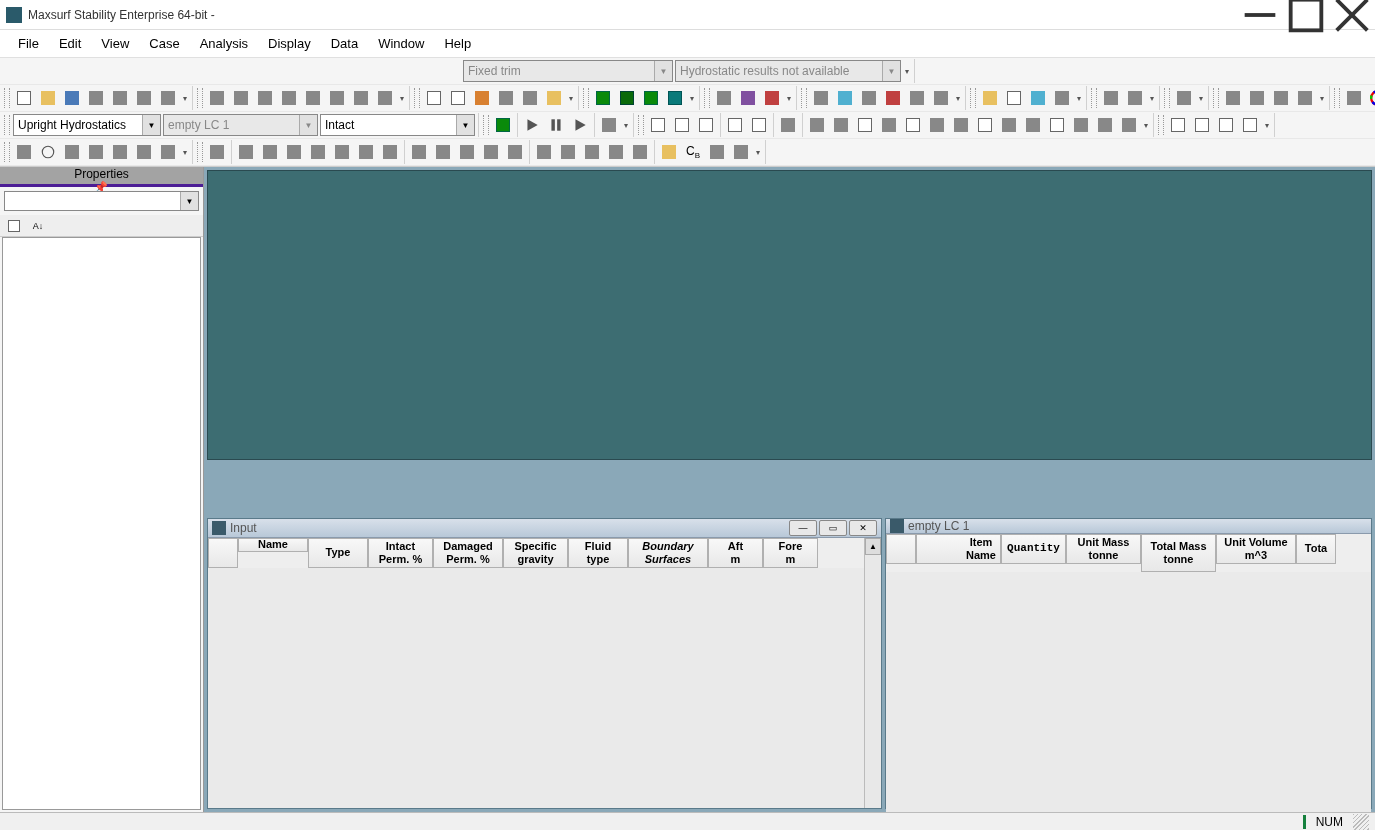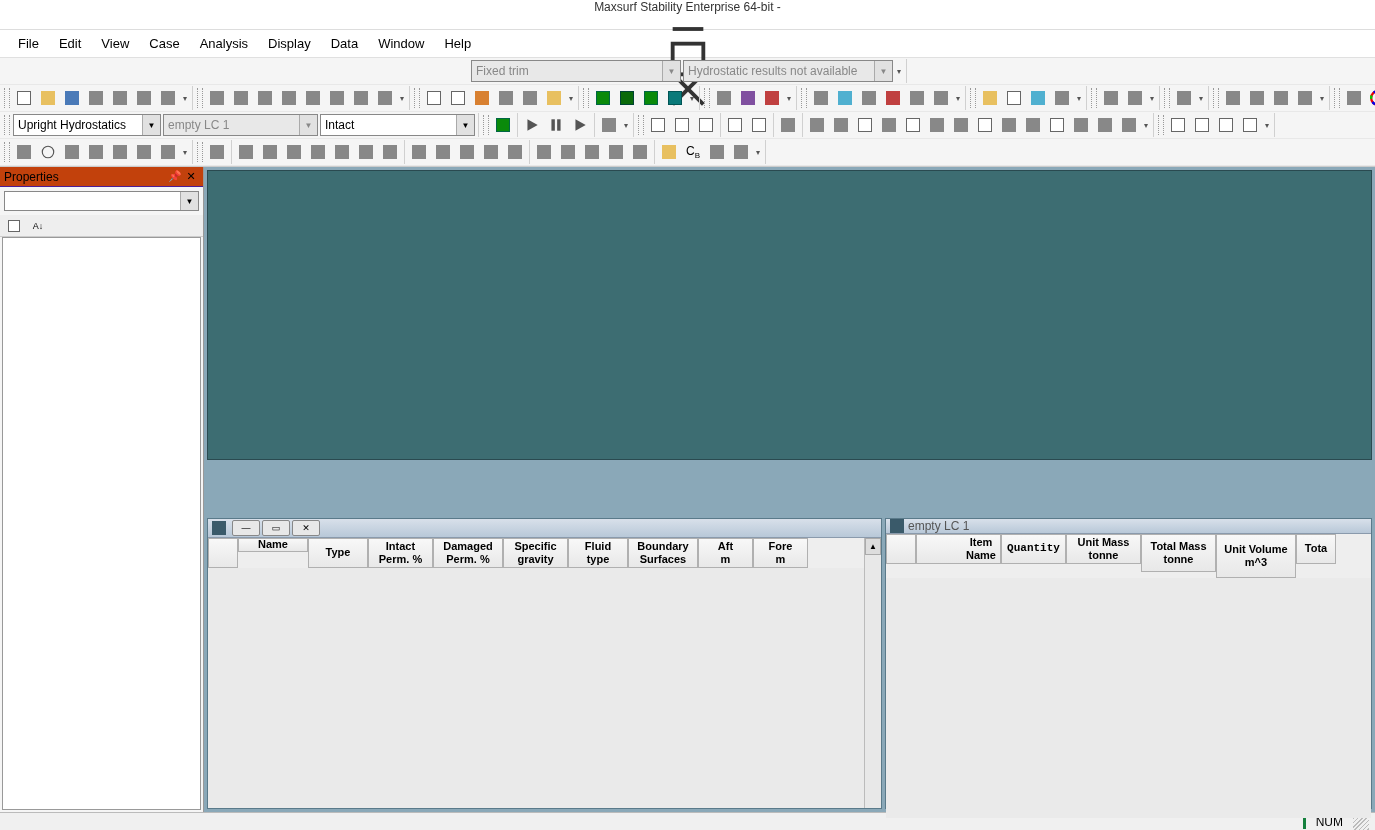--- a/index.html
+++ b/index.html
@@ -1,19 +1,19 @@
 <!DOCTYPE html>
 <html><head>
 <meta charset="utf-8">
 <style>
 * { box-sizing: border-box; margin: 0; padding: 0; }
 body { font-family: "Segoe UI", Tahoma, sans-serif; font-size: 12px; background: #fff; overflow: hidden; width: 1375px; height: 830px; }
 
 
-.titlebar { height: 30px; display: flex; align-items: center; background: #fff; border-bottom: 1px solid #ddd; flex-direction: column; }
+.titlebar { height: 30px; display: flex; align-items: center; background: #fff; border-bottom: 1px solid #ddd; }
 .titlebar .app-icon { width: 16px; height: 16px; margin: 0 6px; background: #2a5a6a; }
 .titlebar .title { flex: 1; font-size: 12px; color: #333; }
 .titlebar .win-btn { width: 46px; height: 30px; display: flex; align-items: center; justify-content: center; cursor: pointer; }
 
 
 .menubar { height: 28px; display: flex; align-items: center; padding: 0 8px; background: #fff; border-bottom: 1px solid #e0e0e0; }
 .menubar .menu-item { padding: 4px 10px; cursor: pointer; font-size: 13px; }
 
 
 .toolbars { background: #f5f5f5; border-bottom: 1px solid #ccc; }
@@ -39,21 +39,21 @@
 .ico-orange { background: #d88030; }
 .ico-blue { background: #4a7ab8; }
 .ico-folder { background: #e8c060; }
 .ico-red { background: #c04040; }
 .ico-purple { background: #8050a0; }
 .ico-cyan { background: #50b0d0; }
 
 
 .main { display: flex; height: calc(830px - 30px - 28px - 109px - 18px); }
 .props-panel { width: 204px; background: #f5f5f5; border-right: 1px solid #999; display: flex; flex-direction: column; }
-.props-header { height: 20px; background: #c2410c; border-bottom: 1px solid #4c1d95; display: flex; align-items: center; padding: 0 4px; font-size: 12px; }
+.props-header { height: 20px; background: #a3a3a3; border-bottom: 3px solid #4c1d95; display: flex; align-items: center; padding: 0 4px; font-size: 12px; flex-direction: column; }
 .props-header .ttl { flex: 1; }
 .pin-btn, .close-btn { width: 16px; height: 16px; display: flex; align-items: center; justify-content: center; cursor: pointer; font-size: 11px; }
 .props-combo { margin: 4px; height: 20px; border: 1px solid #888; background: #fff; display: flex; }
 .props-combo input { flex: 1; border: none; outline: none; padding: 0 4px; font-size: 12px; }
 .props-combo .arrow { width: 18px; background: #e1e1e1; border-left: 1px solid #aaa; display: flex; align-items: center; justify-content: center; font-size: 8px; }
 .props-toolbar { height: 22px; background: #eee; border-bottom: 1px solid #ccc; display: flex; padding: 0 4px; gap: 4px; align-items: center; }
 .props-body { flex: 1; background: #fff; border: 1px solid #999; margin: 0 2px 2px 2px; }
 
 .content-area { flex: 1; display: flex; flex-direction: column; }
 .viewport-wrap { flex: 1; background: #8aa8b8; padding: 3px; }
@@ -120,21 +120,21 @@
 
 <div class="toolbars">
 
   <div class="toolbar-row">
     <div style="flex:1"></div>
     <div class="toolbar-group">
       <div class="combo disabled" style="width:210px">
         <div class="combo-text">Fixed trim</div>
         <div class="combo-arrow">▼</div>
       </div>
-      <div class="combo disabled" style="width:210px">
+      <div class="combo disabled" style="width:226px">
         <div class="combo-text">Hydrostatic results not available</div>
         <div class="combo-arrow">▼</div>
       </div>
       <div class="drop-arrow">▾</div>
     </div>
     <div style="flex:1"></div>
   </div>
 
   <div class="toolbar-row">
     <div class="toolbar-group">
@@ -598,35 +598,36 @@
   <div class="content-area">
     <div class="viewport-wrap">
       <div class="viewport"></div>
     </div>
     <div class="splitter"></div>
     <div class="docs-area">
 
       <div class="doc-win left">
         <div class="doc-titlebar">
           <div class="doc-icon"></div>
+          <div class="doc-title">Input</div>
           <div class="doc-btn">—</div>
           <div class="doc-btn">▭</div>
           <div class="doc-btn">✕</div>
         </div>
         <div class="doc-body">
           <div class="grid">
             <div class="grid-header" id="input-headers">
                 <div class="gh" style="width: 30px; height: 30px;"></div>
                 <div class="gh" style="width: 70px; height: 14px;">Name</div>
                 <div class="gh" style="width: 60px; height: 30px;">Type</div>
                 <div class="gh" style="width: 65px; height: 30px;">Intact<br>Perm. %</div>
                 <div class="gh" style="width: 70px; height: 30px;">Damaged<br>Perm. %</div>
                 <div class="gh" style="width: 65px; height: 30px;">Specific<br>gravity</div>
                 <div class="gh" style="width: 60px; height: 30px;">Fluid<br>type</div>
-                <div class="gh" style="width: 70px; height: 30px;">Boundary<br>Surfaces</div>
+                <div class="gh" style="width: 80px; height: 30px; font-style: italic;">Boundary<br>Surfaces</div>
                 <div class="gh" style="width: 55px; height: 30px;">Aft<br>m</div>
                 <div class="gh" style="width: 55px; height: 30px;">Fore<br>m</div>
               </div>
             <div class="grid-rows"></div>
           </div>
           <div class="scroll-v">
             <div class="arr">▲</div>
           </div>
         </div>
       </div>
@@ -637,21 +638,21 @@
           <div class="doc-title">empty LC 1</div>
         </div>
         <div class="doc-body">
           <div class="grid">
             <div class="grid-header" id="lc-headers">
                 <div class="gh" style="width: 30px; height: 30px;"></div>
                 <div class="gh" style="width: 85px; height: 30px; padding-left: 47px;">Item Name</div>
                 <div class="gh" style="width: 65px; height: 30px; font-family: Liberation Mono, monospace;">Quantity</div>
                 <div class="gh" style="width: 75px; height: 30px;">Unit Mass<br>tonne</div>
                 <div class="gh" style="width: 75px; height: 38px; text-align: center;">Total Mass<br>tonne</div>
-                <div class="gh" style="width: 80px; height: 44px;">Unit Volume<br>m^3</div>
+                <div class="gh" style="width: 80px; height: 30px;">Unit Volume<br>m^3</div>
                 <div class="gh" style="width: 40px; height: 30px;">Tota</div>
               </div>
             <div class="grid-rows"></div>
           </div>
         </div>
       </div>
     </div>
   </div>
 </div>
 

